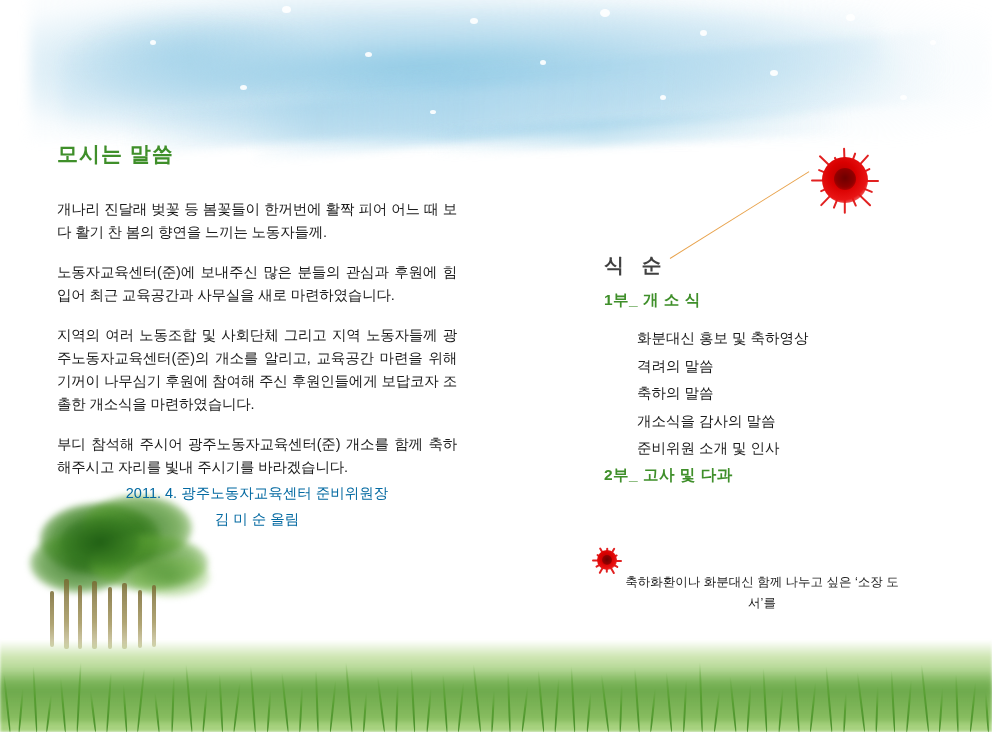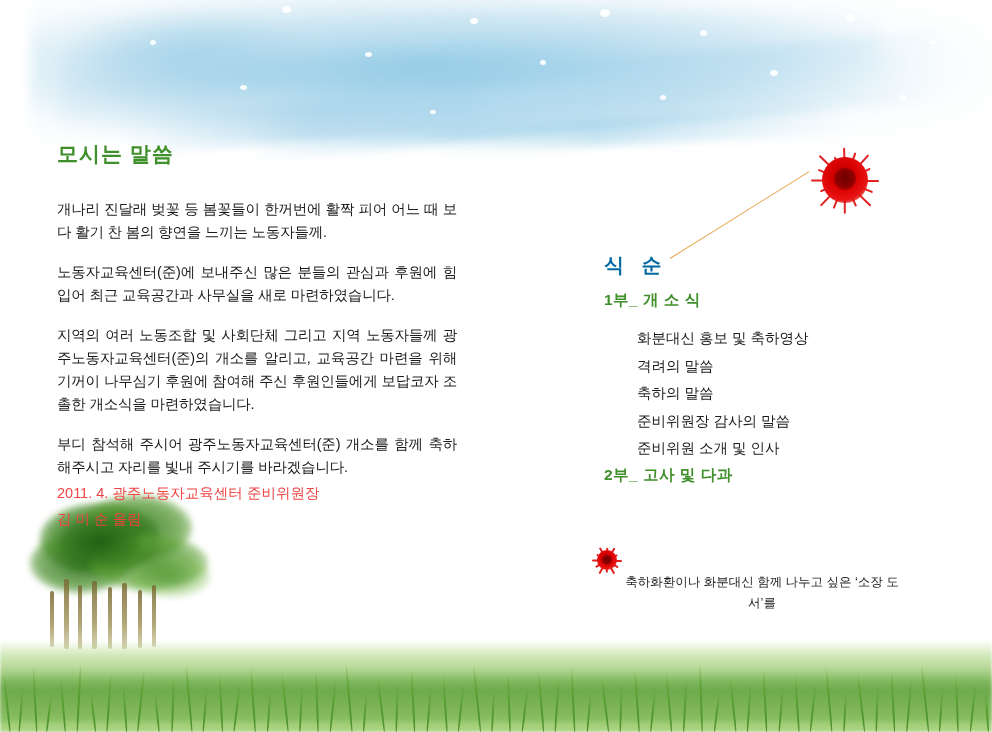--- a/index.html
+++ b/index.html
@@ -193,32 +193,32 @@
     margin: 0 0 17px 0;
     text-align: justify;
   }
   .sign {
     position: absolute;
     left: 57px;
     top: 480px;
     width: 400px;
     font-size: 14.5px;
     line-height: 26px;
-    color: #ef4444;
-    text-align: left;
+    color: #0369a1;
+    text-align: center;
   }
   .sign div { white-space: nowrap; }
 
   .program-title {
     position: absolute;
     left: 604px;
     top: 252px;
     font-size: 20px;
     font-weight: bold;
-    color: #0369a1;
+    color: #404040;
     letter-spacing: 6px;
   }
   .prog-sec1 {
     position: absolute;
     left: 604px;
     top: 290px;
     font-size: 15.5px;
     font-weight: bold;
     color: #3f8f2a;
     letter-spacing: 0.5px;
@@ -423,21 +423,21 @@
     </div>
 
     <div class="program-title">식   순</div>
 
     <div class="prog-sec1">1부_ 개 소 식</div>
 
     <div class="prog-items">
       <div>화분대신 홍보 및 축하영상</div>
       <div>격려의 말씀</div>
       <div>축하의 말씀</div>
-      <div>준비위원장 감사의 말씀</div>
+      <div>개소식을 감사의 말씀</div>
       <div>준비위원 소개 및 인사</div>
     </div>
 
     <div class="prog-sec2">2부_ 고사 및 다과</div>
 
     <div class="note">
       <div>축하화환이나 화분대신 함께 나누고 싶은 ‘소장 도서’를</div>
     </div>
 
   </div>

